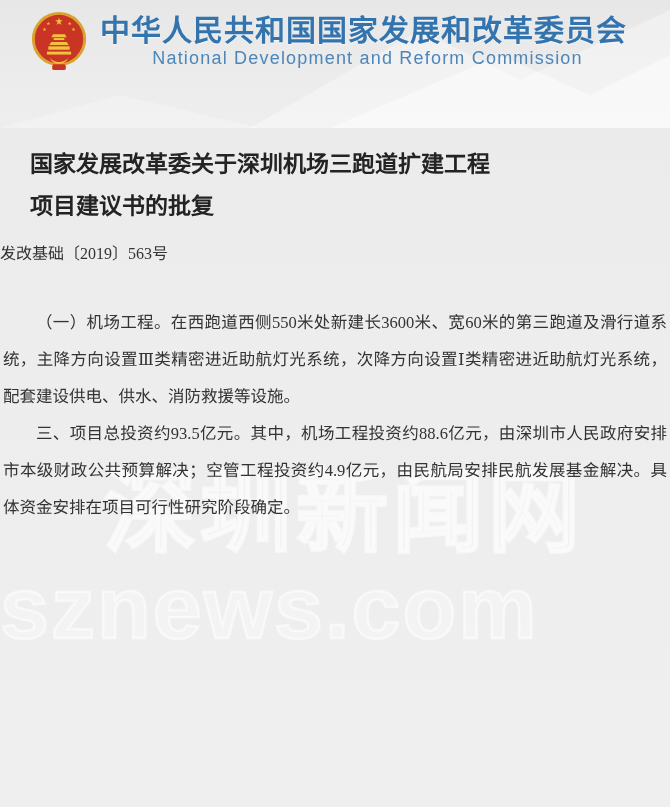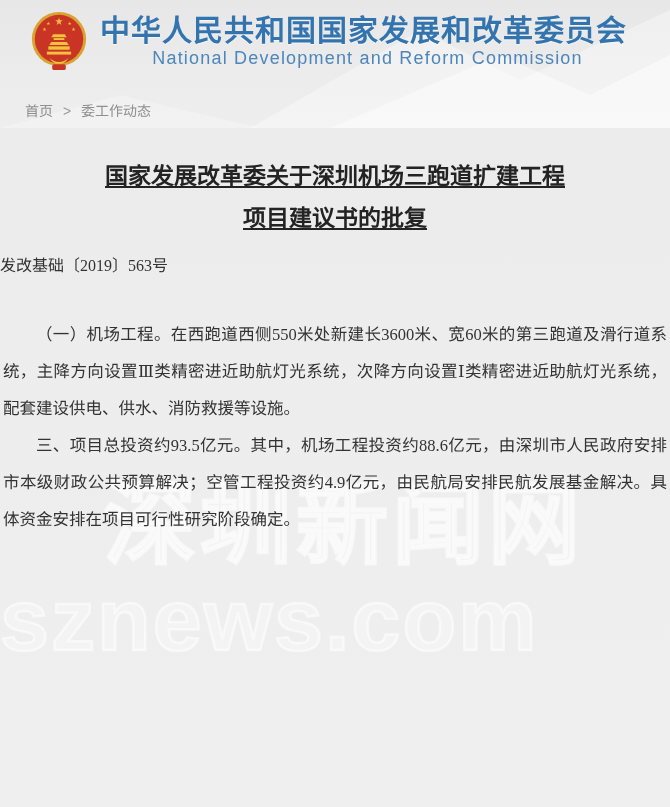--- a/index.html
+++ b/index.html
@@ -37,22 +37,22 @@
   .breadcrumb{
     position:absolute;left:25px;top:100px;
     font-family:"Liberation Sans","DejaVu Sans",sans-serif;
     font-size:14px;color:#8f8f8f;
   }
   .breadcrumb a{color:#8f8f8f;text-decoration:none;cursor:pointer;}
   .crumb-sep{margin:0 6px;color:#9a9a9a;}
   
   .article{position:relative;width:670px;}
   .doc-title{
-    margin:28px 30px 0 30px;text-align:center;
-    font-size:23px;font-weight:bold;color:#232323;line-height:42px;text-decoration:underline;
+    margin:16px 30px 0 30px;text-align:left;
+    font-size:23px;font-weight:bold;color:#232323;line-height:42px;
   }
   .doc-number{
     margin-top:12px;text-align:left;
     font-size:16px;color:#333;
   }
   .doc-body{
     margin:40px 3px 0 3px;
     font-size:16.5px;line-height:37px;color:#333;
     text-align:justify;
   }
@@ -103,25 +103,20 @@
       <rect x="19.5" y="44" width="25" height="3" fill="#f2c13d"></rect>
       <path d="M22 50 A13 13 0 0 0 42 50 L40 53 A11 11 0 0 1 24 53 Z" fill="#f2c13d"></path>
     </svg>
 
     <div class="site-titles">
       <div class="site-zh">中华人民共和国国家发展和改革委员会</div>
       <div class="site-en">National Development and Reform Commission</div>
     </div>
   </div>
 
-  <div class="breadcrumb">
-    <a>首页</a>
-    <span class="crumb-sep">&gt;</span>
-    <a>委工作动态</a>
-  </div>
 </div>
 
 <div class="article">
 
   <div class="watermark">
     <div class="wm-zh">深圳新闻网</div>
     <div class="wm-en">sznews.com</div>
   </div>
 
   <h1 class="doc-title">

